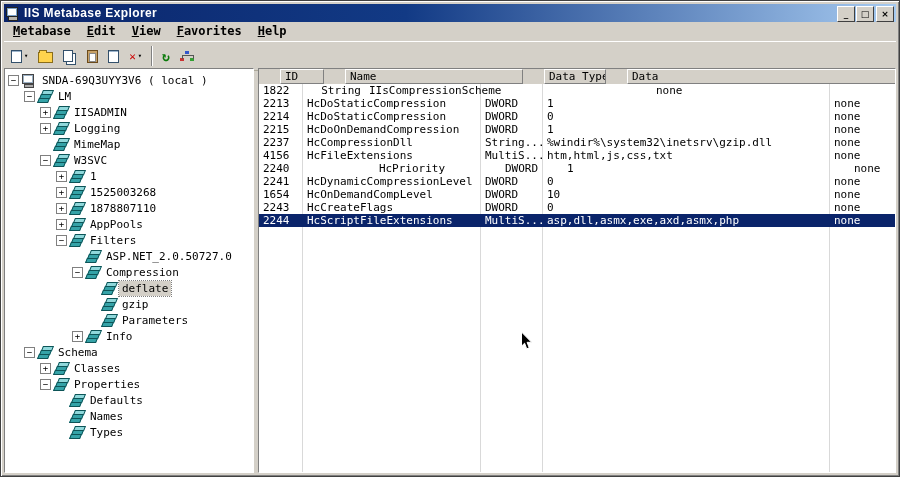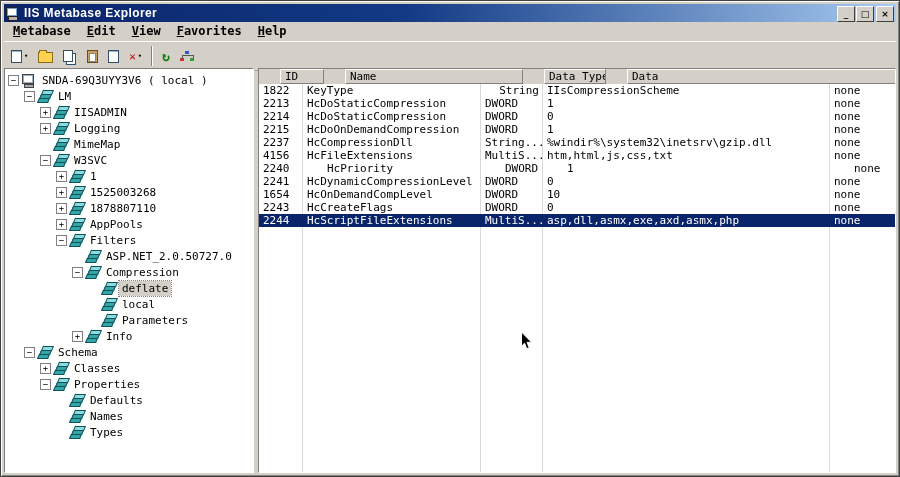--- a/index.html
+++ b/index.html
@@ -265,21 +265,21 @@
           <span class="tlab tsel">deflate</span>
         </div>
         <div class="trow">
           <span class="ind" style="width: 80px;"></span>
           <span class="exp hid"></span>
           <span class="idb">
             <i></i>
             <i></i>
             <i></i>
           </span>
-          <span class="tlab">local</span>
+          <span class="tlab">gzip</span>
         </div>
         <div class="trow">
           <span class="ind" style="width: 80px;"></span>
           <span class="exp hid"></span>
           <span class="idb">
             <i></i>
             <i></i>
             <i></i>
           </span>
           <span class="tlab">Parameters</span>
@@ -364,21 +364,20 @@
           <div class="gh" style="width: 287px;">Data</div>
           <div class="gh last">Attributes</div>
         </div>
       <div class="gbody" id="gbody">
           <div class="vline" style="left: 43px;"></div>
           <div class="vline" style="left: 221px;"></div>
           <div class="vline" style="left: 283px;"></div>
           <div class="vline" style="left: 570px;"></div>
           <div class="grow">
             <div class="gc" style="width: 44px;">1822</div>
-            <div class="gc" style="width: 178px;">KeyType</div>
             <div class="gc" style="width: 62px; text-align: right;">String</div>
             <div class="gc" style="width: 287px;">IIsCompressionScheme</div>
             <div class="gc last">none</div>
           </div>
           <div class="grow">
             <div class="gc" style="width: 44px;">2213</div>
             <div class="gc" style="width: 178px;">HcDoStaticCompression</div>
             <div class="gc" style="width: 62px;">DWORD</div>
             <div class="gc" style="width: 287px;">1</div>
             <div class="gc last">none</div>
@@ -406,21 +405,21 @@
           </div>
           <div class="grow">
             <div class="gc" style="width: 44px;">4156</div>
             <div class="gc" style="width: 178px;">HcFileExtensions</div>
             <div class="gc" style="width: 62px;">MultiS...</div>
             <div class="gc" style="width: 287px;">htm,html,js,css,txt</div>
             <div class="gc last">none</div>
           </div>
           <div class="grow">
             <div class="gc" style="width: 64px;">2240</div>
-            <div class="gc" style="width: 178px;">HcPriority</div>
+            <div class="gc" style="width: 178px; text-align: center;">HcPriority</div>
             <div class="gc" style="width: 62px;">DWORD</div>
             <div class="gc" style="width: 287px;">1</div>
             <div class="gc last">none</div>
           </div>
           <div class="grow">
             <div class="gc" style="width: 44px;">2241</div>
             <div class="gc" style="width: 178px;">HcDynamicCompressionLevel</div>
             <div class="gc" style="width: 62px;">DWORD</div>
             <div class="gc" style="width: 287px;">0</div>
             <div class="gc last">none</div>

